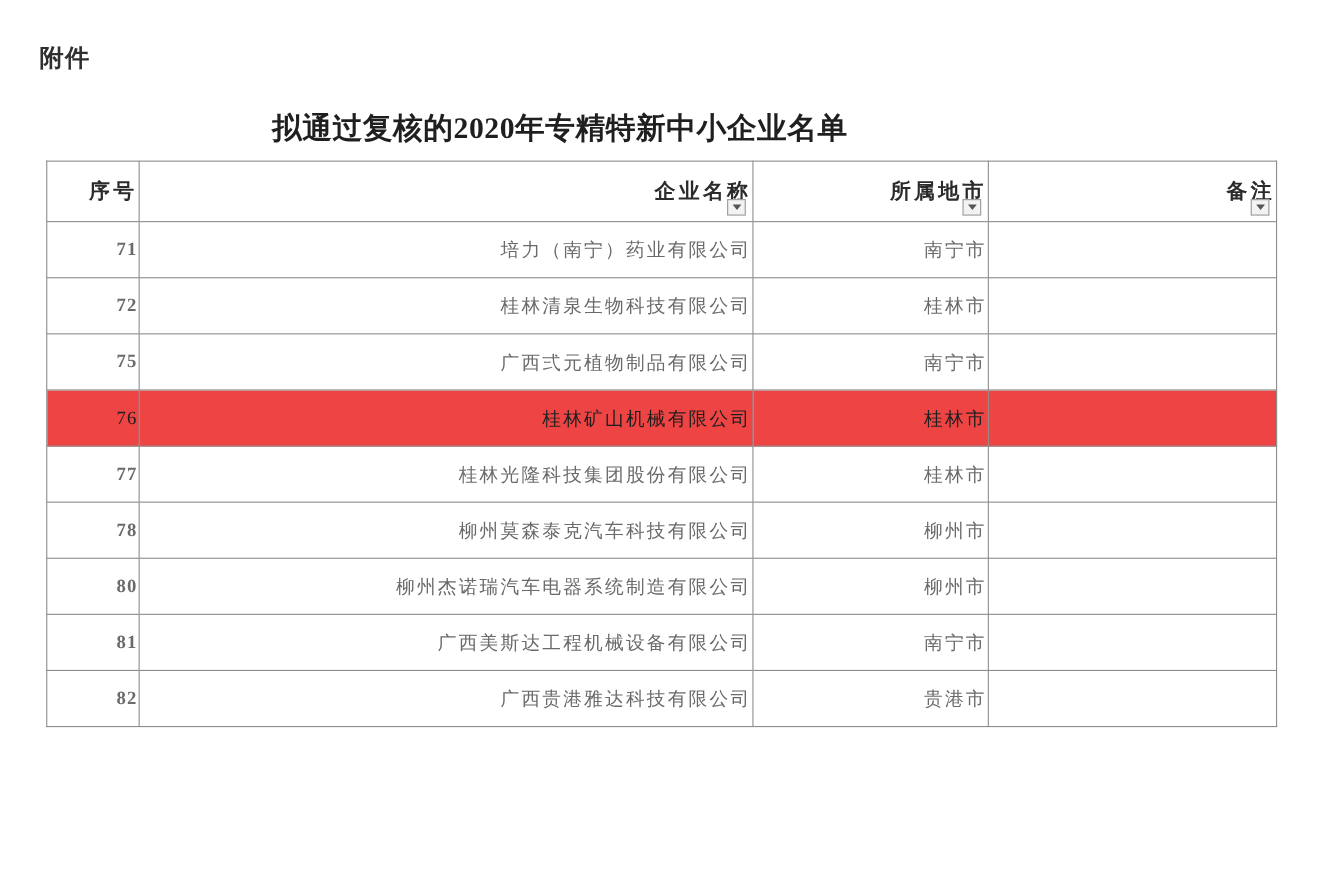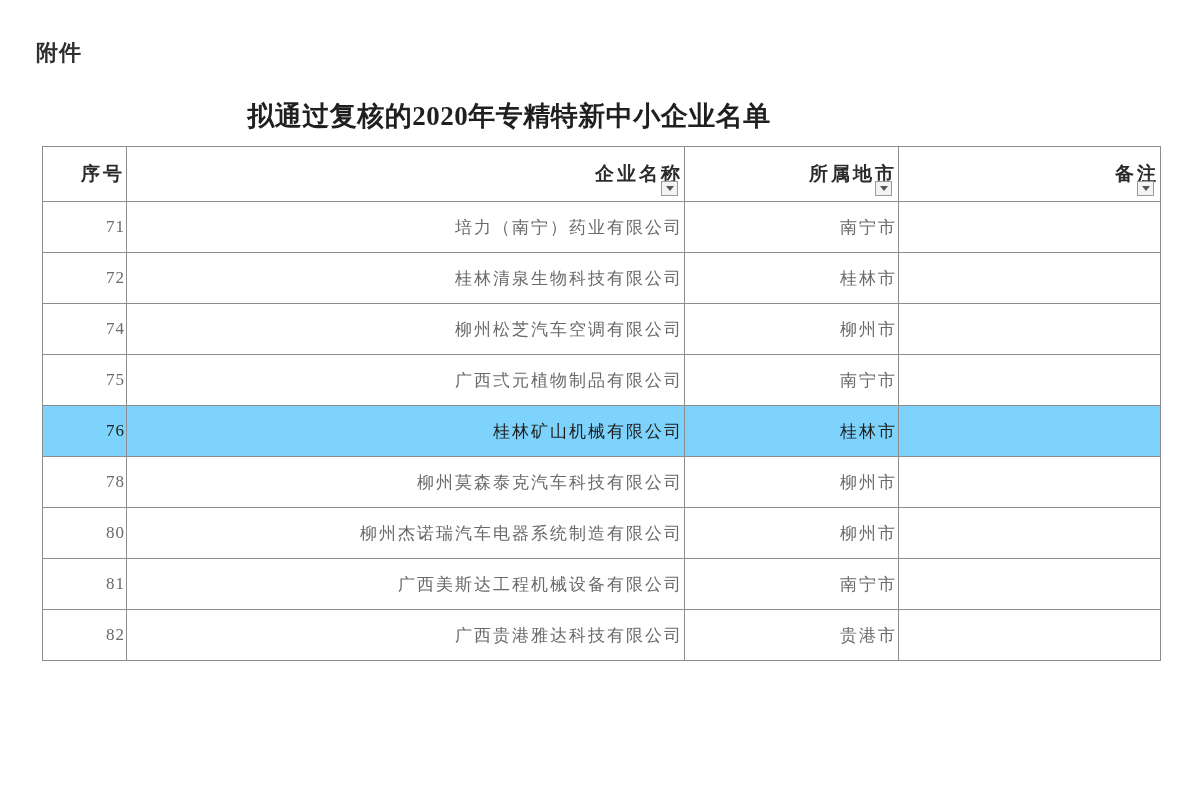--- a/index.html
+++ b/index.html
@@ -67,27 +67,27 @@
     font-weight: bold;
     font-size: 19px;
     height: 52px;
     position: relative;
   }
   col.c-idx { width: 84px; }
   col.c-name { width: 558px; }
   col.c-city { width: 214px; }
   col.c-note { width: 262px; }
 
-  td.idx { font-size: 16px; color: #6a6a6a; letter-spacing: 1px; }
+  td.idx { font-size: 16px; color: #6a6a6a; letter-spacing: 1px; font-weight: bold; }
   td.name { letter-spacing: 2px; }
   td.city { letter-spacing: 2px; }
   td.note { }
 
   tr.highlight td {
-    background: #7dd3fc;
+    background: #ef4444;
     color: #2b2b2b;
     font-weight: normal;
     margin-left: 24px;
   }
   tr.highlight td.name,
   tr.highlight td.city,
   tr.highlight td.idx {
     color: #1f1f1f;
   }
 
@@ -166,38 +166,38 @@
           <td class="city">南宁市</td>
           <td class="note"></td>
         </tr>
         <tr>
           <td class="idx">72</td>
           <td class="name">桂林清泉生物科技有限公司</td>
           <td class="city">桂林市</td>
           <td class="note"></td>
         </tr>
         <tr>
-          <td class="idx">74</td>
-          <td class="name">柳州松芝汽车空调有限公司</td>
-          <td class="city">柳州市</td>
-          <td class="note"></td>
-        </tr>
-        <tr>
           <td class="idx">75</td>
           <td class="name">广西弍元植物制品有限公司</td>
           <td class="city">南宁市</td>
           <td class="note"></td>
         </tr>
         <tr class="highlight">
           <td class="idx">76</td>
           <td class="name">桂林矿山机械有限公司</td>
           <td class="city">桂林市</td>
           <td class="note"></td>
         </tr>
         <tr>
+          <td class="idx">77</td>
+          <td class="name">桂林光隆科技集团股份有限公司</td>
+          <td class="city">桂林市</td>
+          <td class="note"></td>
+        </tr>
+        <tr>
           <td class="idx">78</td>
           <td class="name">柳州莫森泰克汽车科技有限公司</td>
           <td class="city">柳州市</td>
           <td class="note"></td>
         </tr>
         <tr>
           <td class="idx">80</td>
           <td class="name">柳州杰诺瑞汽车电器系统制造有限公司</td>
           <td class="city">柳州市</td>
           <td class="note"></td>

